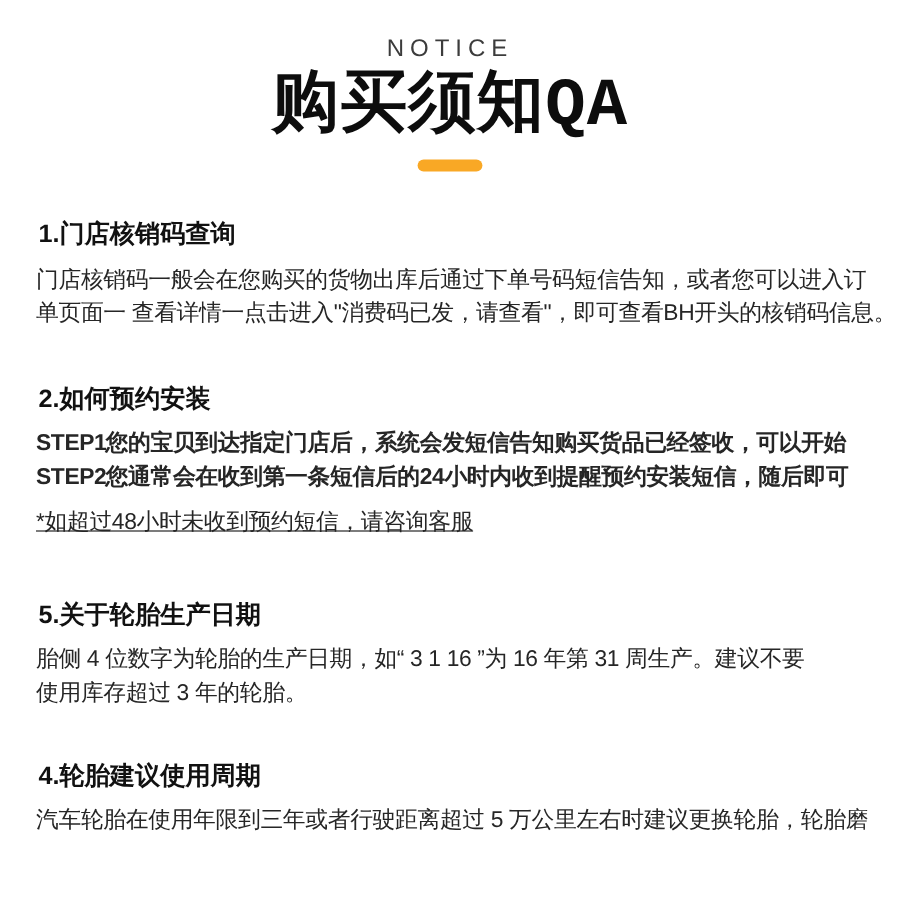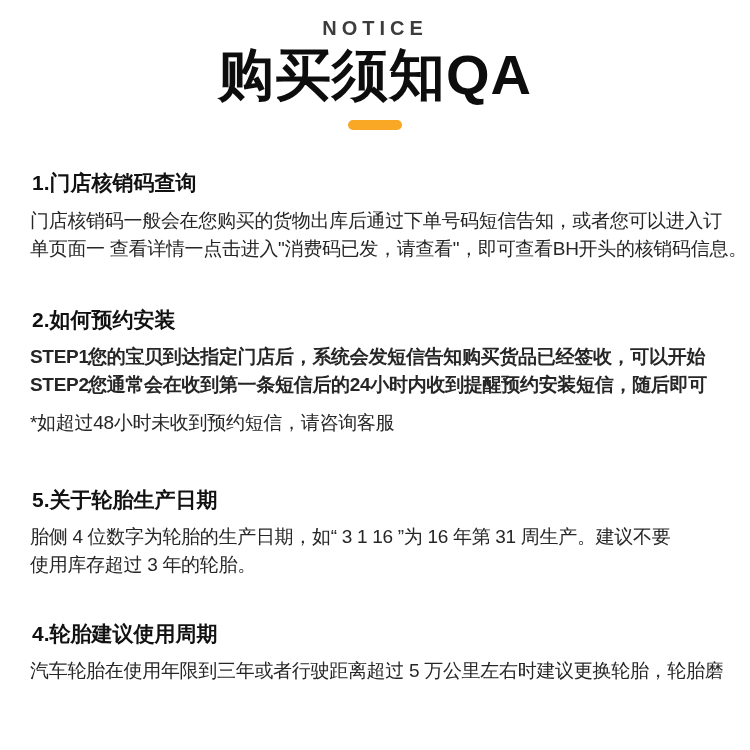--- a/index.html
+++ b/index.html
@@ -14,36 +14,36 @@
     width: 750px;
     height: 750px;
     background: #ffffff;
     overflow: hidden;
     color: #222222;
   }
   .content {
     padding: 0 30px;
   }
   .eyebrow {
-    padding-top: 17px;
+    padding-top: 30px;
     text-align: center;
     font-size: 20px;
     letter-spacing: 5px;
     color: #3c3c3c;
-    font-weight: 700;
+    font-weight: 400;
   }
   .title {
     margin: 5px 0 0 0;
     text-align: center;
     font-size: 56px;
     line-height: 1.08;
     font-weight: 900;
     color: #0d0d0d;
     letter-spacing: 1px;
-    font-family: Liberation Sans, sans-serif;
+    font-family: Liberation Mono, monospace;
   }
   .accent-bar {
     width: 54px;
     height: 10px;
     border-radius: 5px;
     margin: 15px auto 0 auto;
     background: var(--accent, #F9A825);
   }
   .sec { margin-top: 40px; }
   .sec.s2 { margin-top: 44px; }
@@ -79,20 +79,21 @@
     letter-spacing: -0.3px;
   }
   .step-text { flex: 1; min-width: 0; }
   .note {
     margin: 10px 0 0 0;
     font-size: 19px;
     line-height: 28px;
     color: #262626;
     letter-spacing: -0.3px;
     white-space: nowrap;
+    text-decoration: underline;
   }
 </style>
 </head>
 <body>
 
 <div class="page">
   <div class="content">
 
     <div class="eyebrow">NOTICE</div>
     <h1 class="title">购买须知QA</h1>

